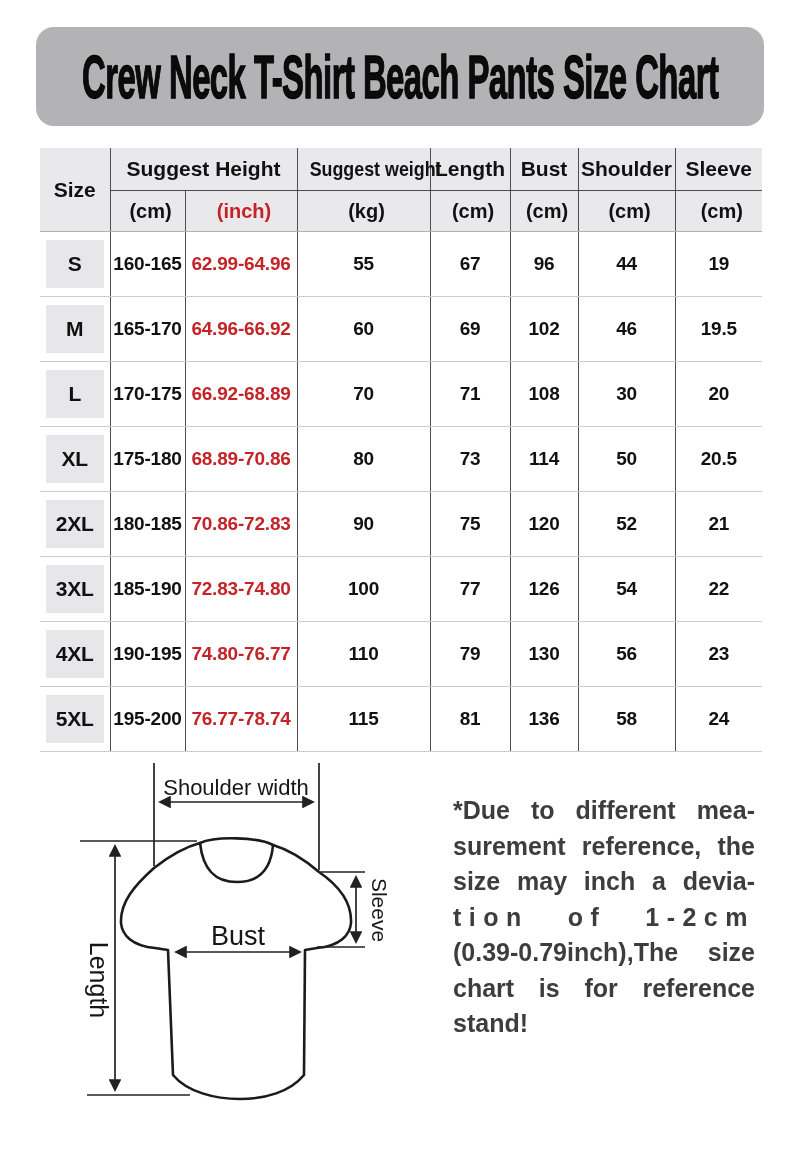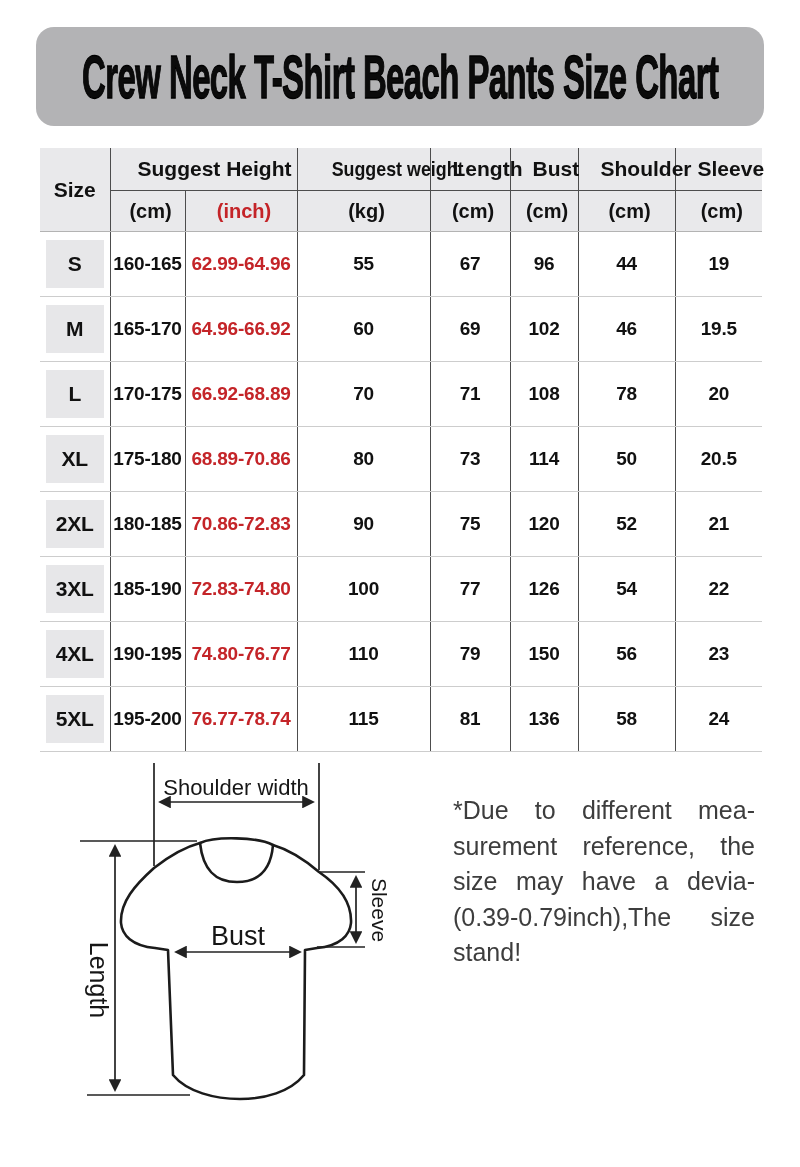--- a/index.html
+++ b/index.html
@@ -24,21 +24,21 @@
   table.size-table {
     position:absolute; left:40px; top:148px; width:722px;
     border-collapse:collapse; table-layout:fixed; color:#111;
   }
   .size-table th, .size-table td { padding:0; text-align:center; vertical-align:middle; }
   .size-table thead th {
     background:var(--header-gray,#e9e9eb);
     border-right:1px solid #4d4d4d; font-size:20px; font-weight:bold;
   }
   .size-table thead tr:first-child th { height:42px; font-size:21px; }
-  .size-table thead tr:first-child th:not(.size-head) { border-bottom:1px solid #4d4d4d;padding-left:22px; }
+  .size-table thead tr:first-child th:not(.size-head) { border-bottom:1px solid #4d4d4d; }
   .size-table thead tr.units th { height:40px; border-bottom:1px solid #b3b3b3;padding-left:6px; }
   .size-table .size-head { font-size:22px; border-bottom:1px solid #b3b3b3; }
   .size-table th:last-child, .size-table td:last-child { border-right:none; }
   .condense { display:inline-block; transform:scaleX(0.85); white-space:nowrap; }
   .size-table tbody td {
     background:#fff; height:64px; border-right:1px solid #4d4d4d;
     border-bottom:1px solid #cdcdcd; font-size:19px; font-weight:700; letter-spacing:-0.2px;
   }
   .red { color:var(--accent-red,#c42428);margin-left:20px; }
   .chip {
@@ -50,21 +50,21 @@
   .diagram { position:absolute; left:50px; top:750px; }
   .shirt { fill:none; stroke:#1b1b1b; stroke-width:2.6; stroke-linejoin:round; stroke-linecap:round; }
   .meas  { fill:none; stroke:#222; stroke-width:1.7; }
   .diagram text { fill:#161616; }
 
   
   .note {
     position:absolute; left:453px; top:793px; width:302px;
     font-size:25px; line-height:35.5px; color:#3d3d3d;
   }
-  .note-line { text-align:justify; text-align-last:justify; }
+  .note-line { text-align:justify; text-align-last:justify;font-weight:bold; }
   .note-line.spread { letter-spacing:0.30em; }
   .note-line.last { text-align:right; text-align-last:left; }
 </style>
 </head>
 <body>
 
 <div class="page">
 
   <div class="banner">
     <div class="banner-title">Crew Neck T-Shirt Beach Pants Size Chart</div>
@@ -124,21 +124,21 @@
           <td>46</td>
           <td>19.5</td>
         </tr>
         <tr>
           <td><span class="chip">L</span></td>
           <td>170-175</td>
           <td class="red">66.92-68.89</td>
           <td>70</td>
           <td>71</td>
           <td>108</td>
-          <td>78</td>
+          <td>30</td>
           <td>20</td>
         </tr>
         <tr>
           <td><span class="chip">XL</span></td>
           <td>175-180</td>
           <td class="red">68.89-70.86</td>
           <td>80</td>
           <td>73</td>
           <td>114</td>
           <td>50</td>
@@ -163,21 +163,21 @@
           <td>126</td>
           <td>54</td>
           <td>22</td>
         </tr>
         <tr>
           <td><span class="chip">4XL</span></td>
           <td>190-195</td>
           <td class="red">74.80-76.77</td>
           <td>110</td>
           <td>79</td>
-          <td>150</td>
+          <td>130</td>
           <td>56</td>
           <td>23</td>
         </tr>
         <tr>
           <td><span class="chip">5XL</span></td>
           <td>195-200</td>
           <td class="red">76.77-78.74</td>
           <td>115</td>
           <td>81</td>
           <td>136</td>
@@ -226,18 +226,20 @@
 
     <line class="meas" x1="269" y1="122" x2="315" y2="122"></line>
     <line class="meas" x1="267" y1="197" x2="315" y2="197"></line>
     <line class="meas" x1="306" y1="127" x2="306" y2="192" marker-start="url(#ah)" marker-end="url(#ah)"></line>
     <text transform="translate(322,160) rotate(90)" text-anchor="middle" font-size="21">Sleeve</text>
   </svg>
 
   <div class="note">
     <div class="note-line">*Due to different mea-</div>
     <div class="note-line">surement reference, the</div>
-    <div class="note-line">size may have a devia-</div>
+    <div class="note-line">size may inch a devia-</div>
+    <div class="note-line spread">tion of 1-2cm</div>
     <div class="note-line">(0.39-0.79inch),The size</div>
+    <div class="note-line">chart is for reference</div>
     <div class="note-line last">stand!</div>
   </div>
 
 </div>
 
 </body></html>

